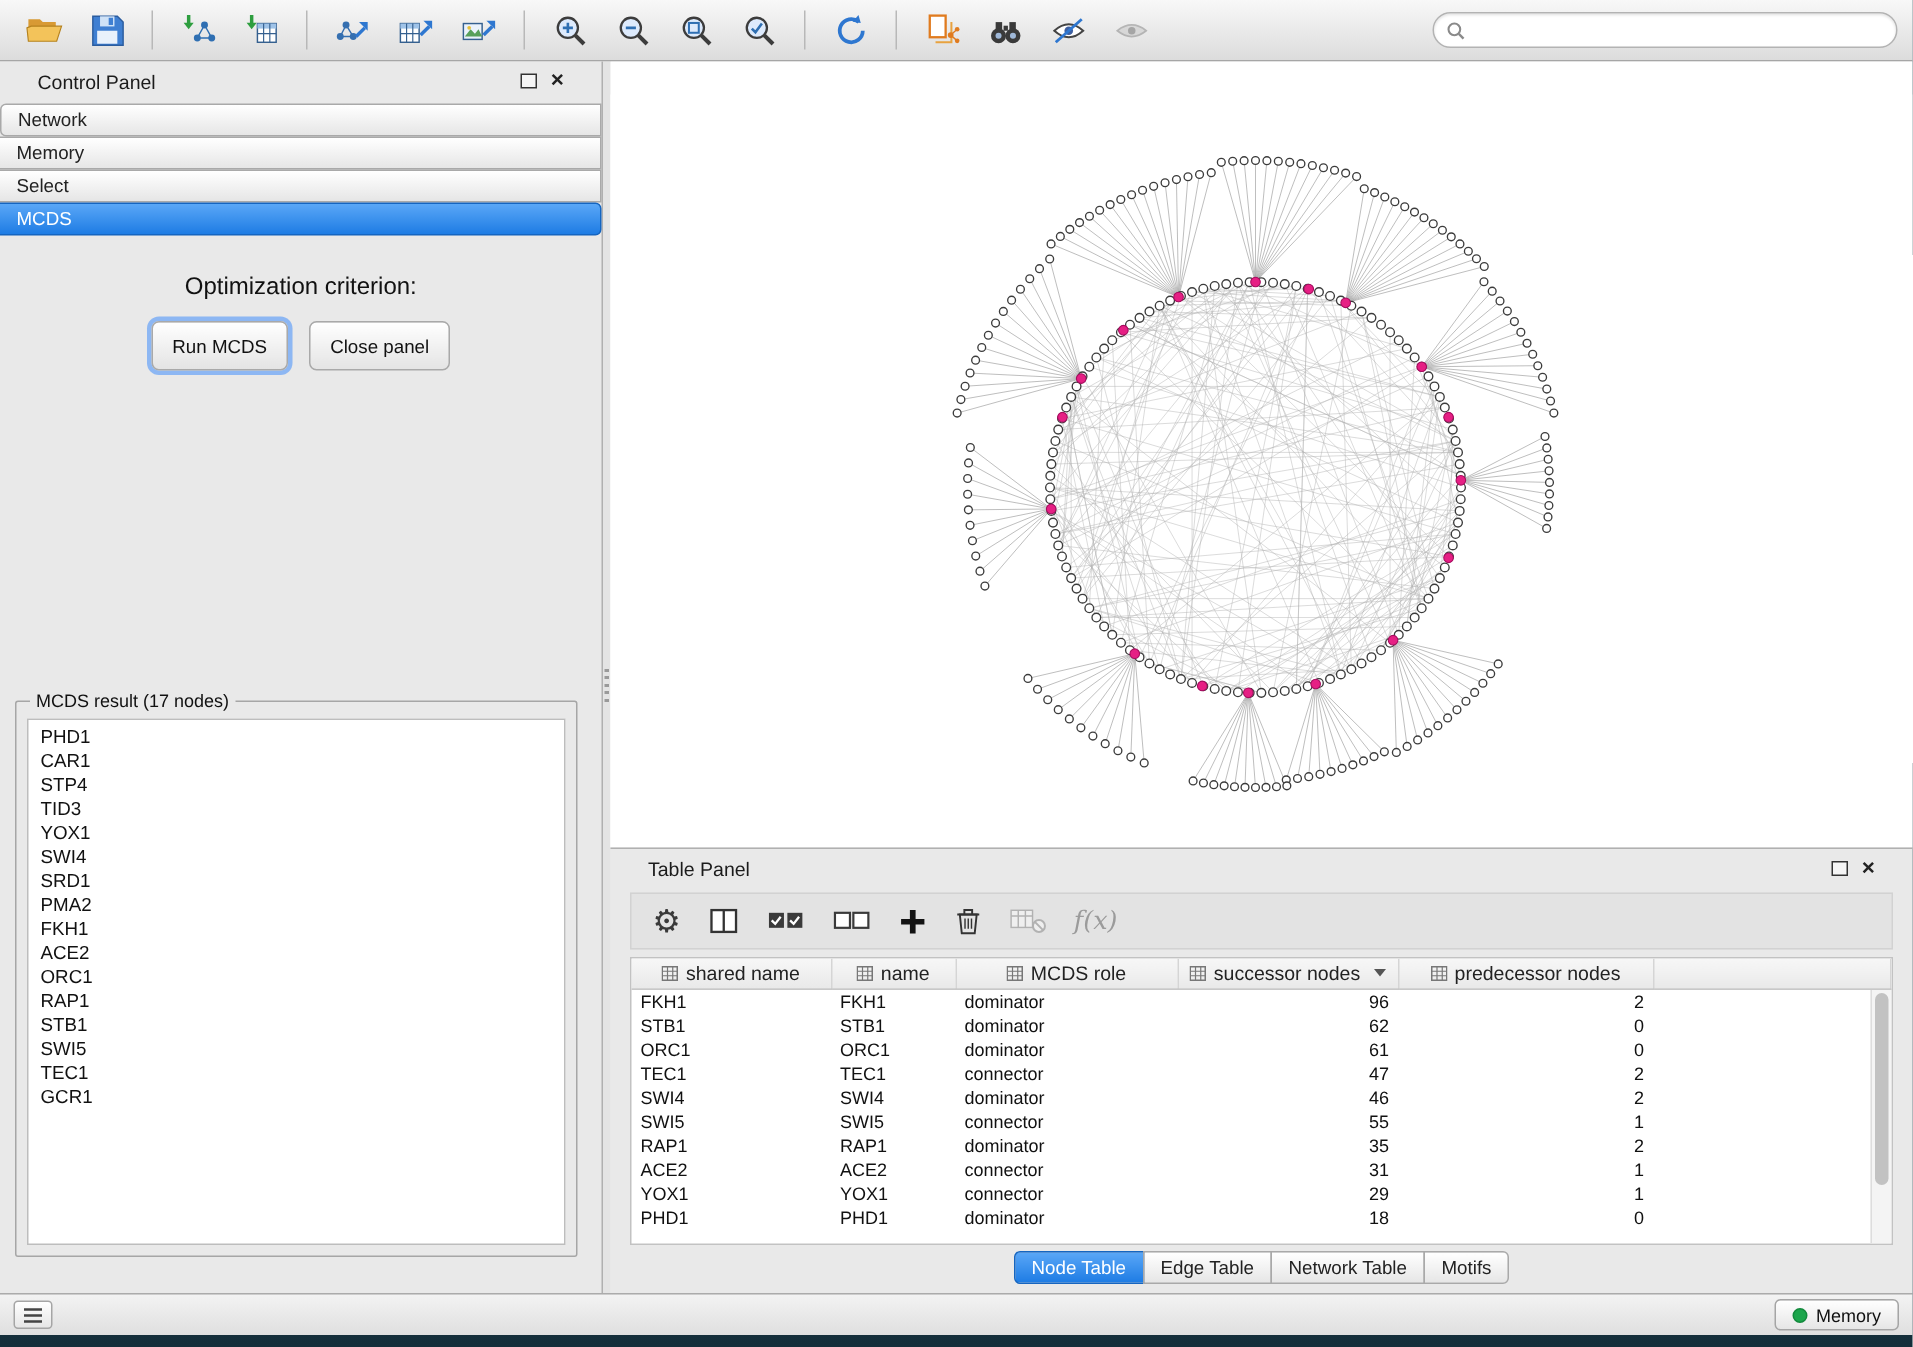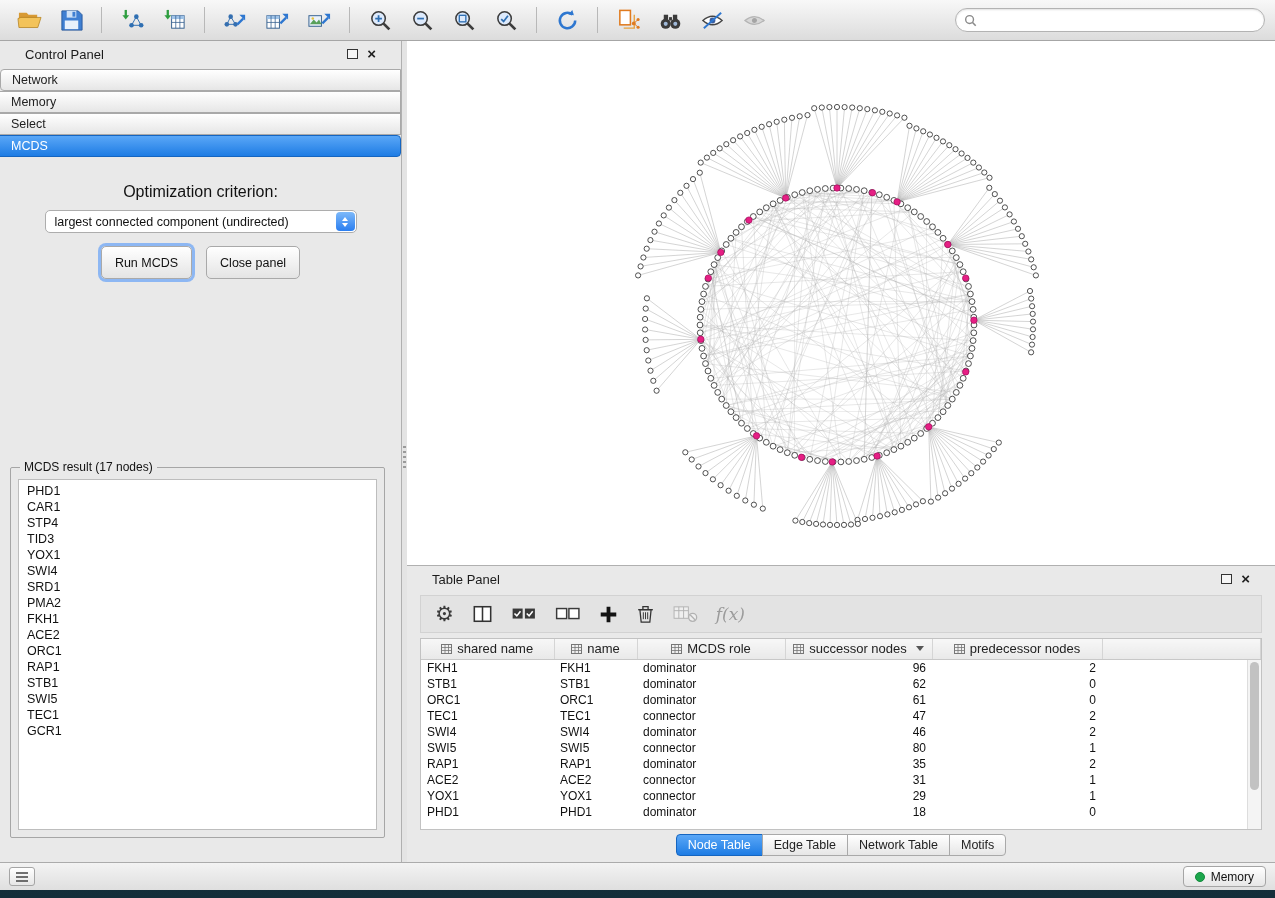--- a/index.html
+++ b/index.html
@@ -269,27 +269,20 @@
         <span class="close-icon">×</span>
       </span>
     </div>
     <div class="cp-tabs">
       <div class="seg-tab">Network</div>
       <div class="seg-tab">Memory</div>
       <div class="seg-tab">Select</div>
       <div class="seg-tab active">MCDS</div>
     </div>
     <div class="cp-opt-label">Optimization criterion:</div>
-    <div class="cp-select">
-      <span>largest connected component (undirected)</span>
-      <span class="stepper">
-          <span class="tri-up"></span>
-          <span class="tri-down"></span>
-        </span>
-    </div>
     <div class="cp-buttons">
       <button class="mac-btn focus-ring">Run MCDS</button>
       <button class="mac-btn">Close panel</button>
     </div>
     <div class="mcds-group">
       <span class="mcds-group-label">MCDS result (17 nodes)</span>
       <div class="mcds-list">
           <div class="mcds-item">PHD1</div>
           <div class="mcds-item">CAR1</div>
           <div class="mcds-item">STP4</div>
@@ -1058,21 +1051,21 @@
               <td>SWI4</td>
               <td>dominator</td>
               <td class="num">46</td>
               <td class="num">2</td>
               <td></td>
             </tr>
             <tr>
               <td>SWI5</td>
               <td>SWI5</td>
               <td>connector</td>
-              <td class="num">80</td>
+              <td class="num">55</td>
               <td class="num">1</td>
               <td></td>
             </tr>
             <tr>
               <td>RAP1</td>
               <td>RAP1</td>
               <td>dominator</td>
               <td class="num">35</td>
               <td class="num">2</td>
               <td></td>

